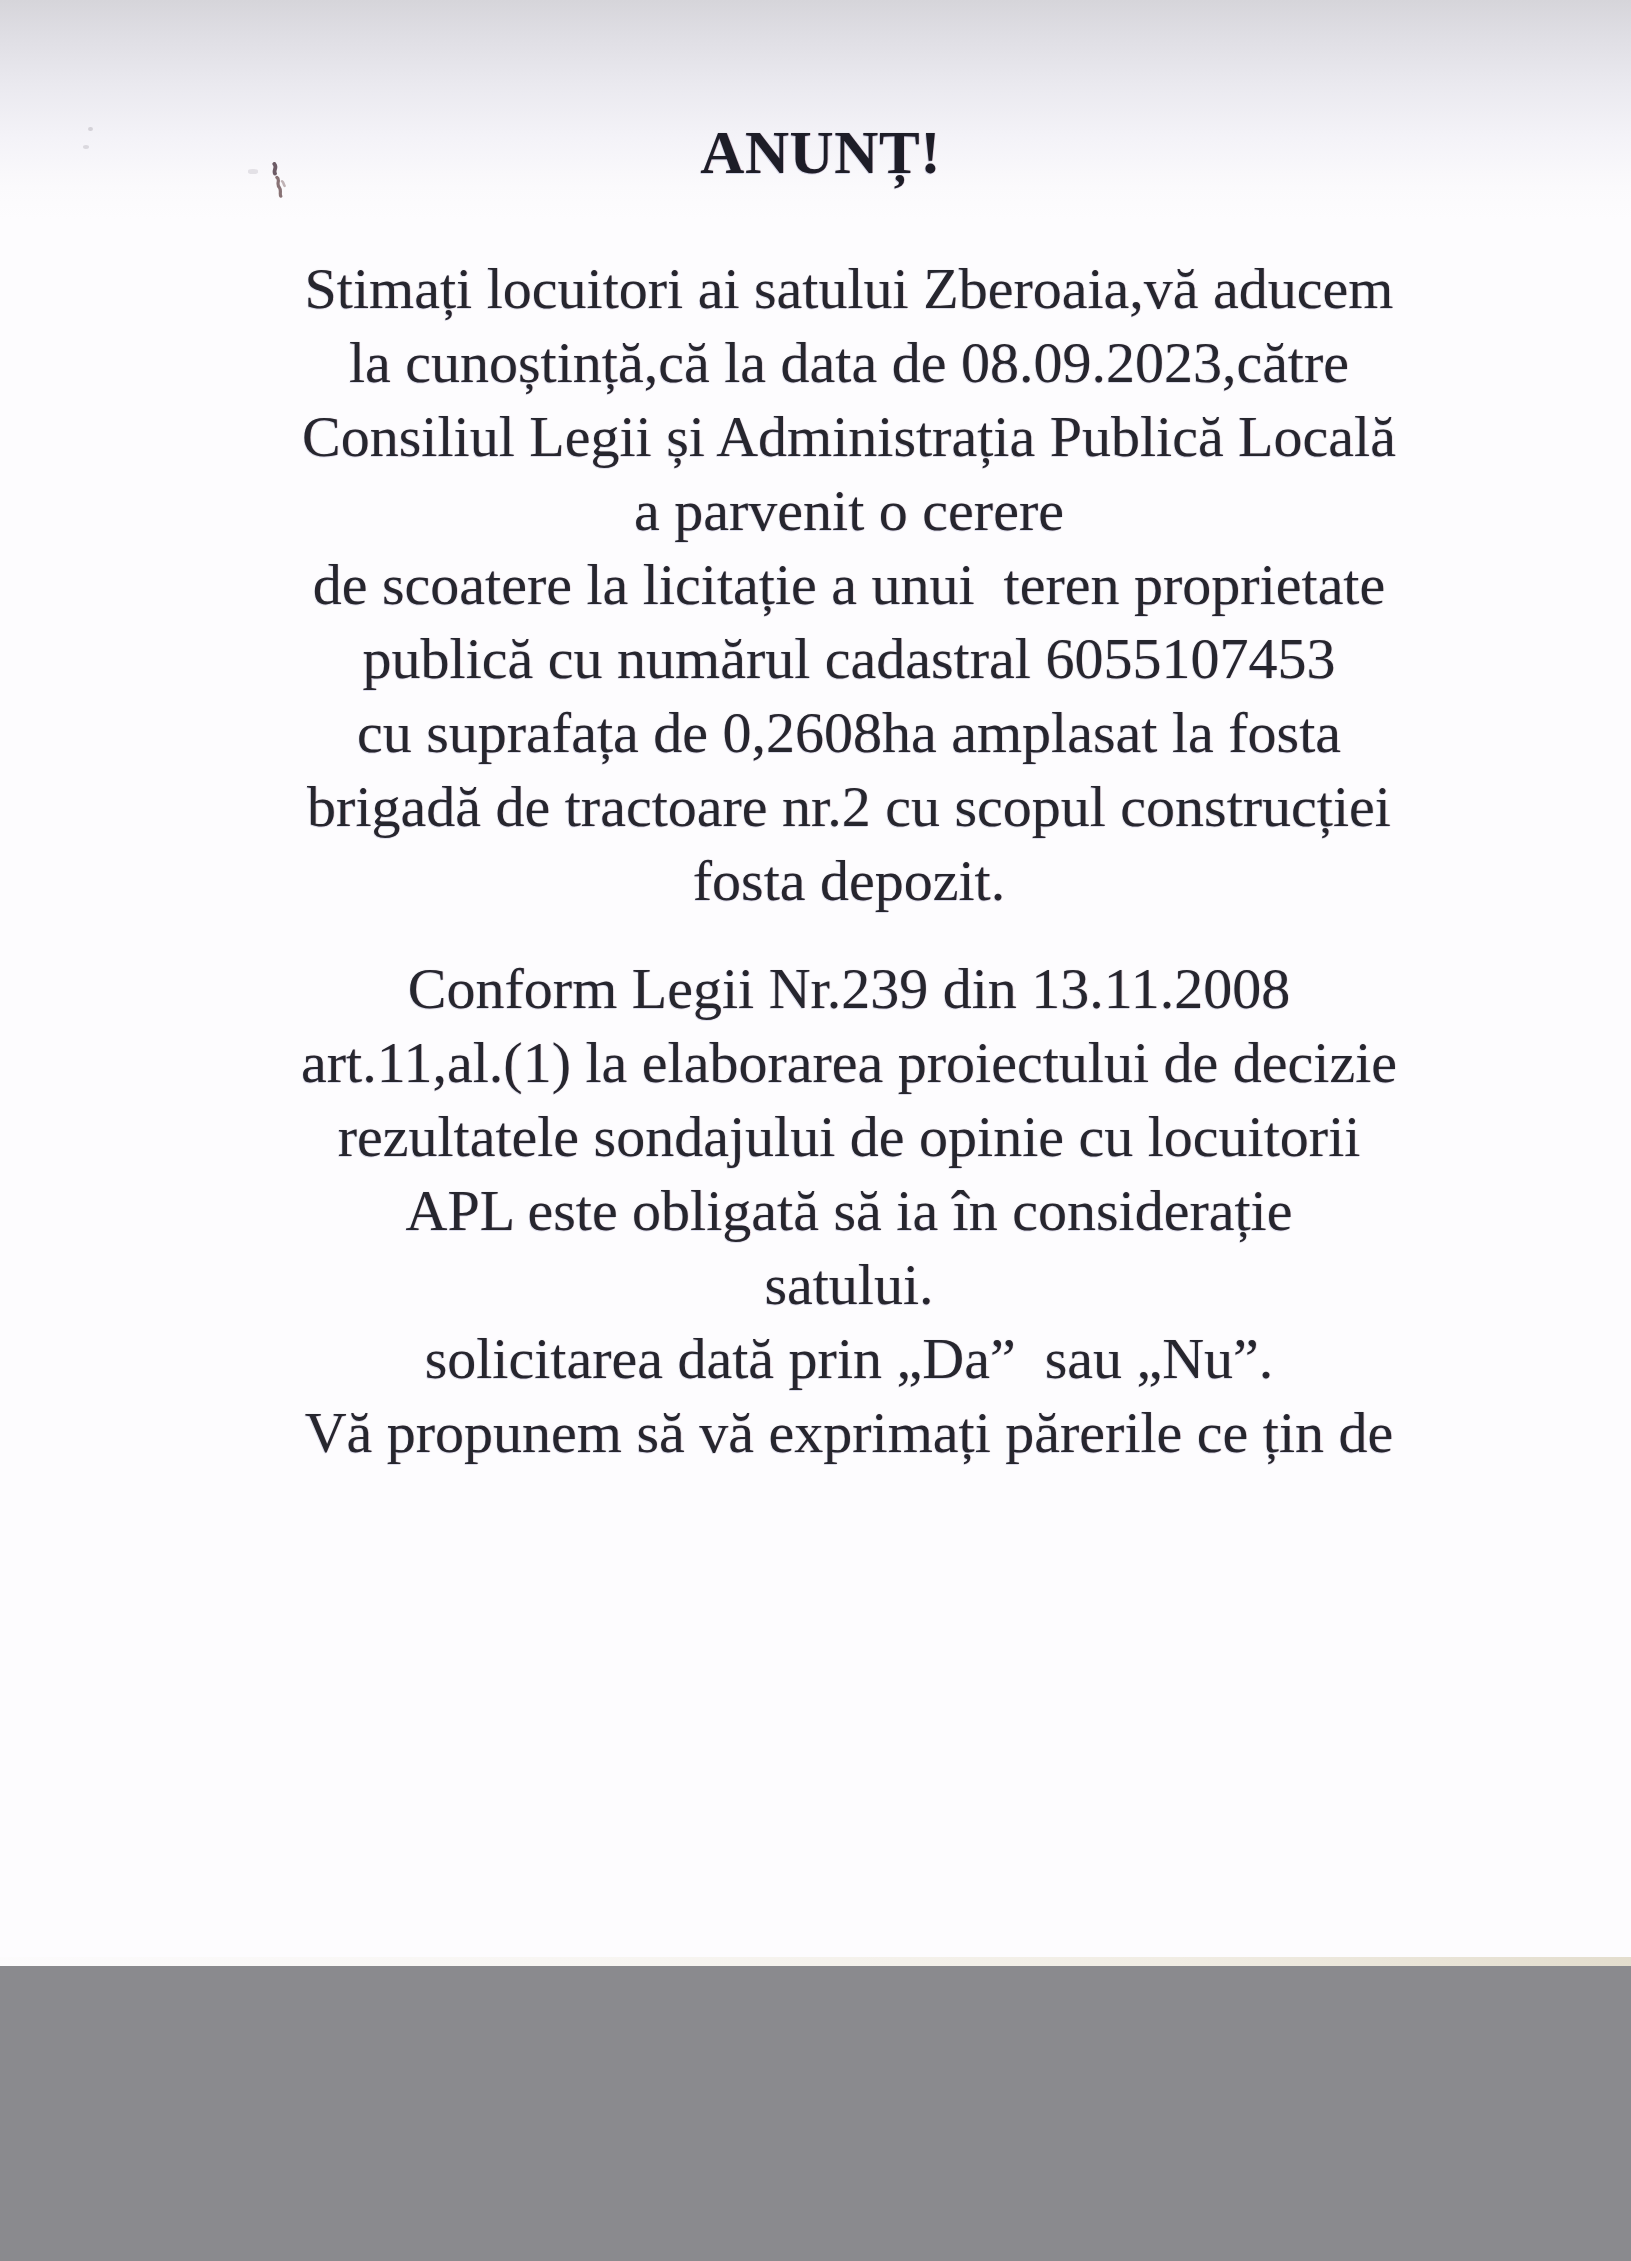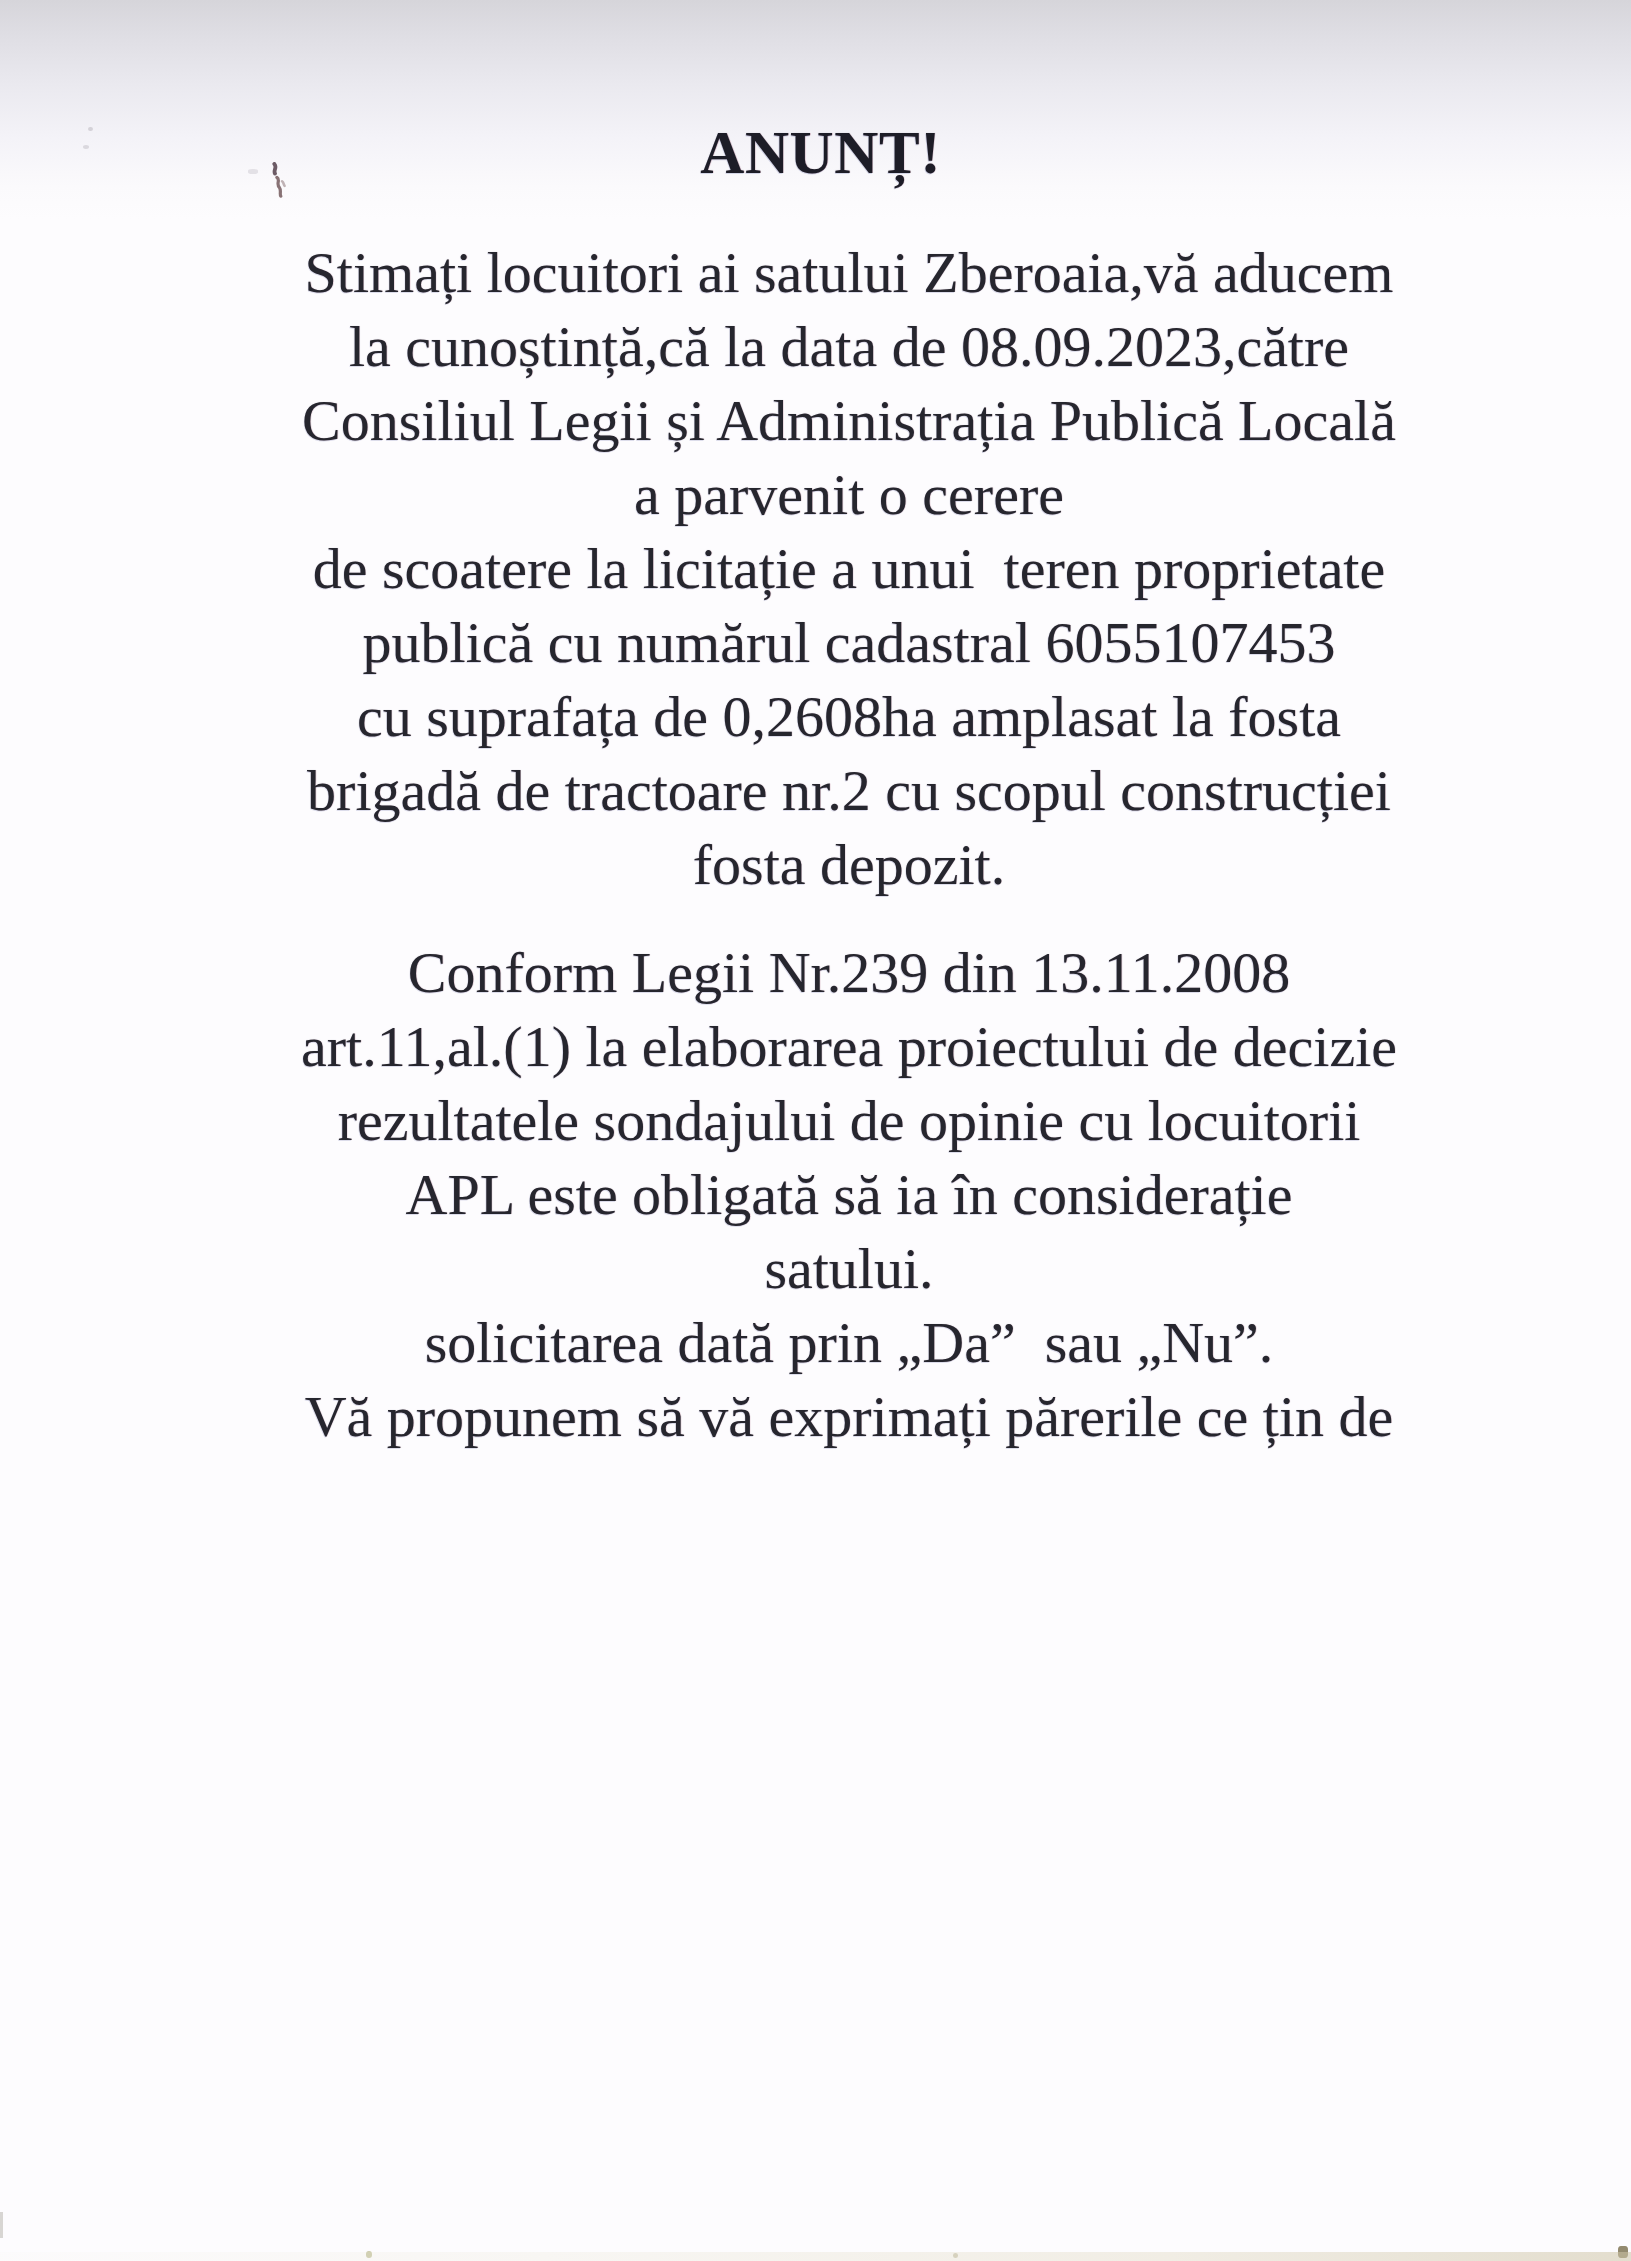--- a/index.html
+++ b/index.html
@@ -1,18 +1,18 @@
 <!DOCTYPE html>
 <html style="font-size:10.3px"><head>
 <meta charset="utf-8">
 <style>
   html,body{margin:0;padding:0;background:#8a8a8e;}
   .page{
     position:relative;
-    width:1631px;height:2261px;
+    width:1631px;height:1966px;
     margin:0 auto;
     background:#fdfcfe;
     overflow:hidden;
     font-family:"Liberation Serif","DejaVu Serif",serif;
   }
   
   .shade-top{
     position:absolute;left:0;top:0;width:100%;height:220px;
     background:linear-gradient(180deg,
       #d6d5da 0px,#dfdee4 36px,#eae9ef 84px,
@@ -35,21 +35,21 @@
   .doc-title{
     position:absolute;left:0;top:118px;width:100%;
     text-align:center;
     transform:translateX(5.2px);
     font-size:61px;font-weight:700;
     letter-spacing:0.6px;
     color:#1d1d27;
     text-shadow:0.6px 0 0 rgba(150,20,60,0.18), -0.6px 0.6px 0 rgba(30,40,140,0.14), 0 0 1.3px rgba(40,40,70,0.22);
   }
   .text-block{
-    position:absolute;left:229px;top:236px;width:1240px;
+    position:absolute;left:229px;top:252px;width:1240px;
     text-align:center;
     color:#26262e;
     font-size:58px;line-height:74px;font-weight:400;
     text-shadow:0.6px 0 0 rgba(150,20,60,0.14), -0.6px 0.6px 0 rgba(30,40,140,0.12), 0 0 1.3px rgba(40,40,70,0.20);
   }
   .line{white-space:pre-wrap;min-height:74px;}
   .small-run{font-size:58px;}
   .para-2{margin-top:34px;}
 </style>
 </head>

